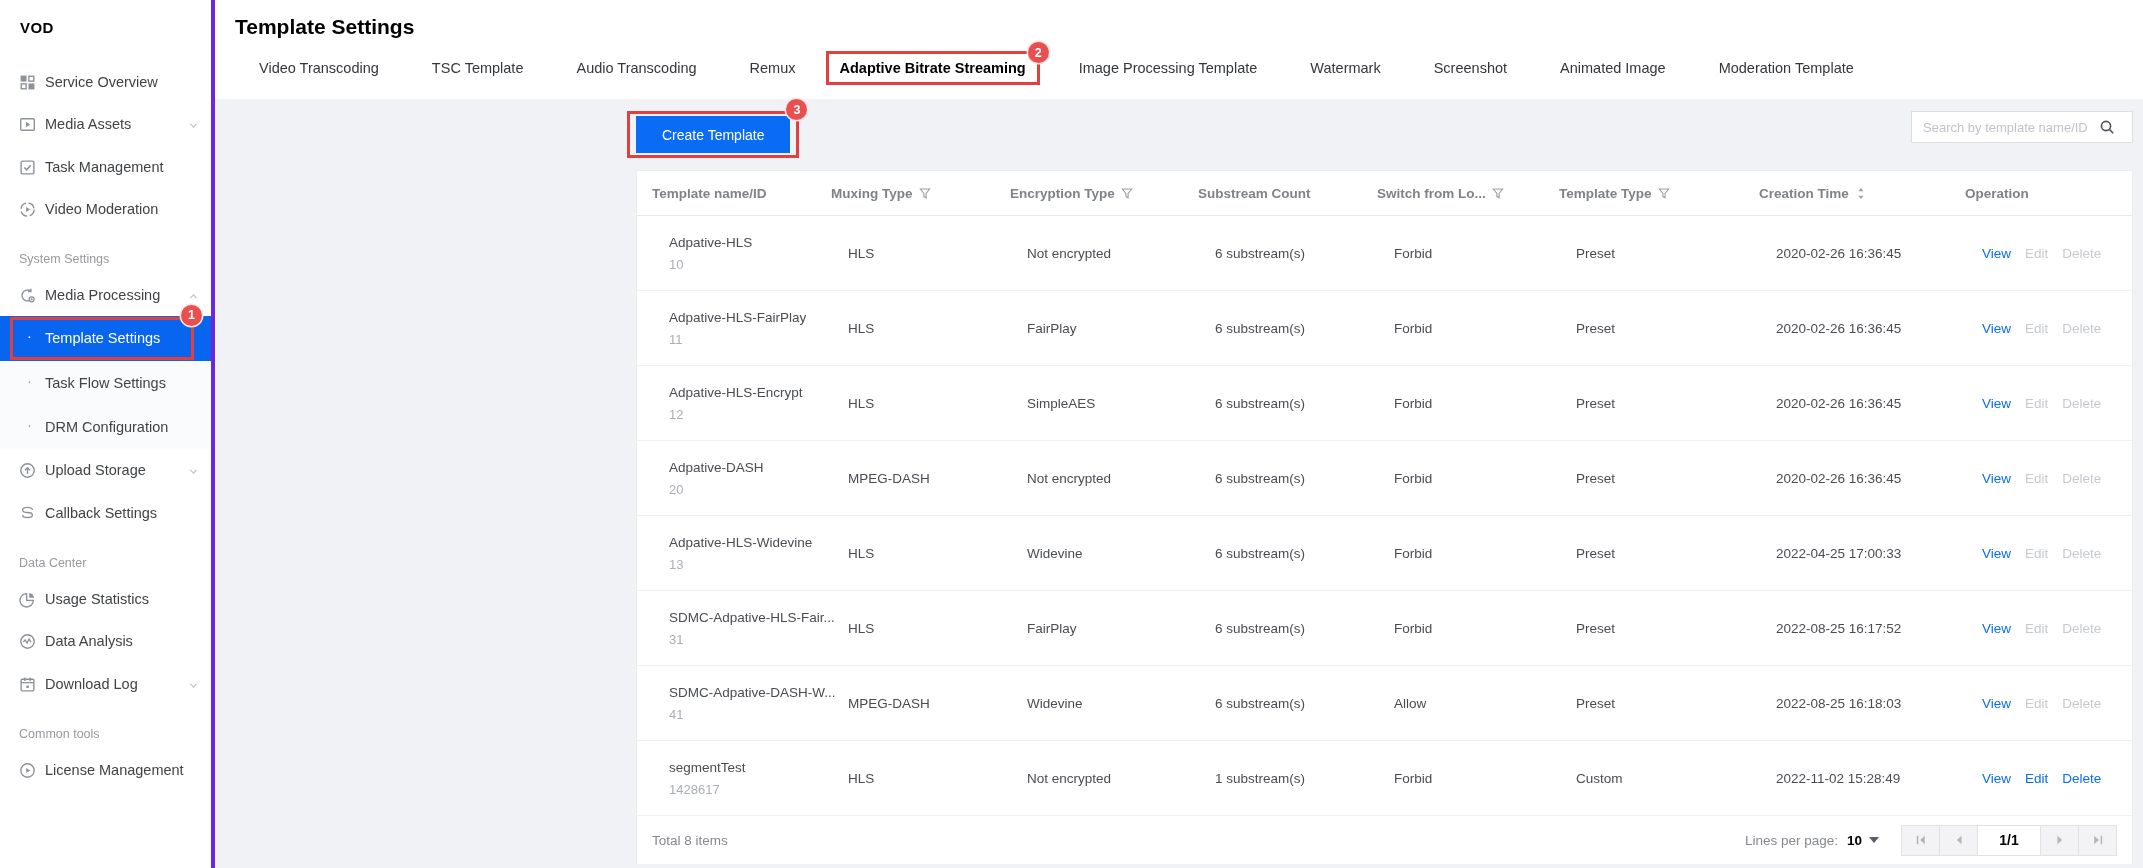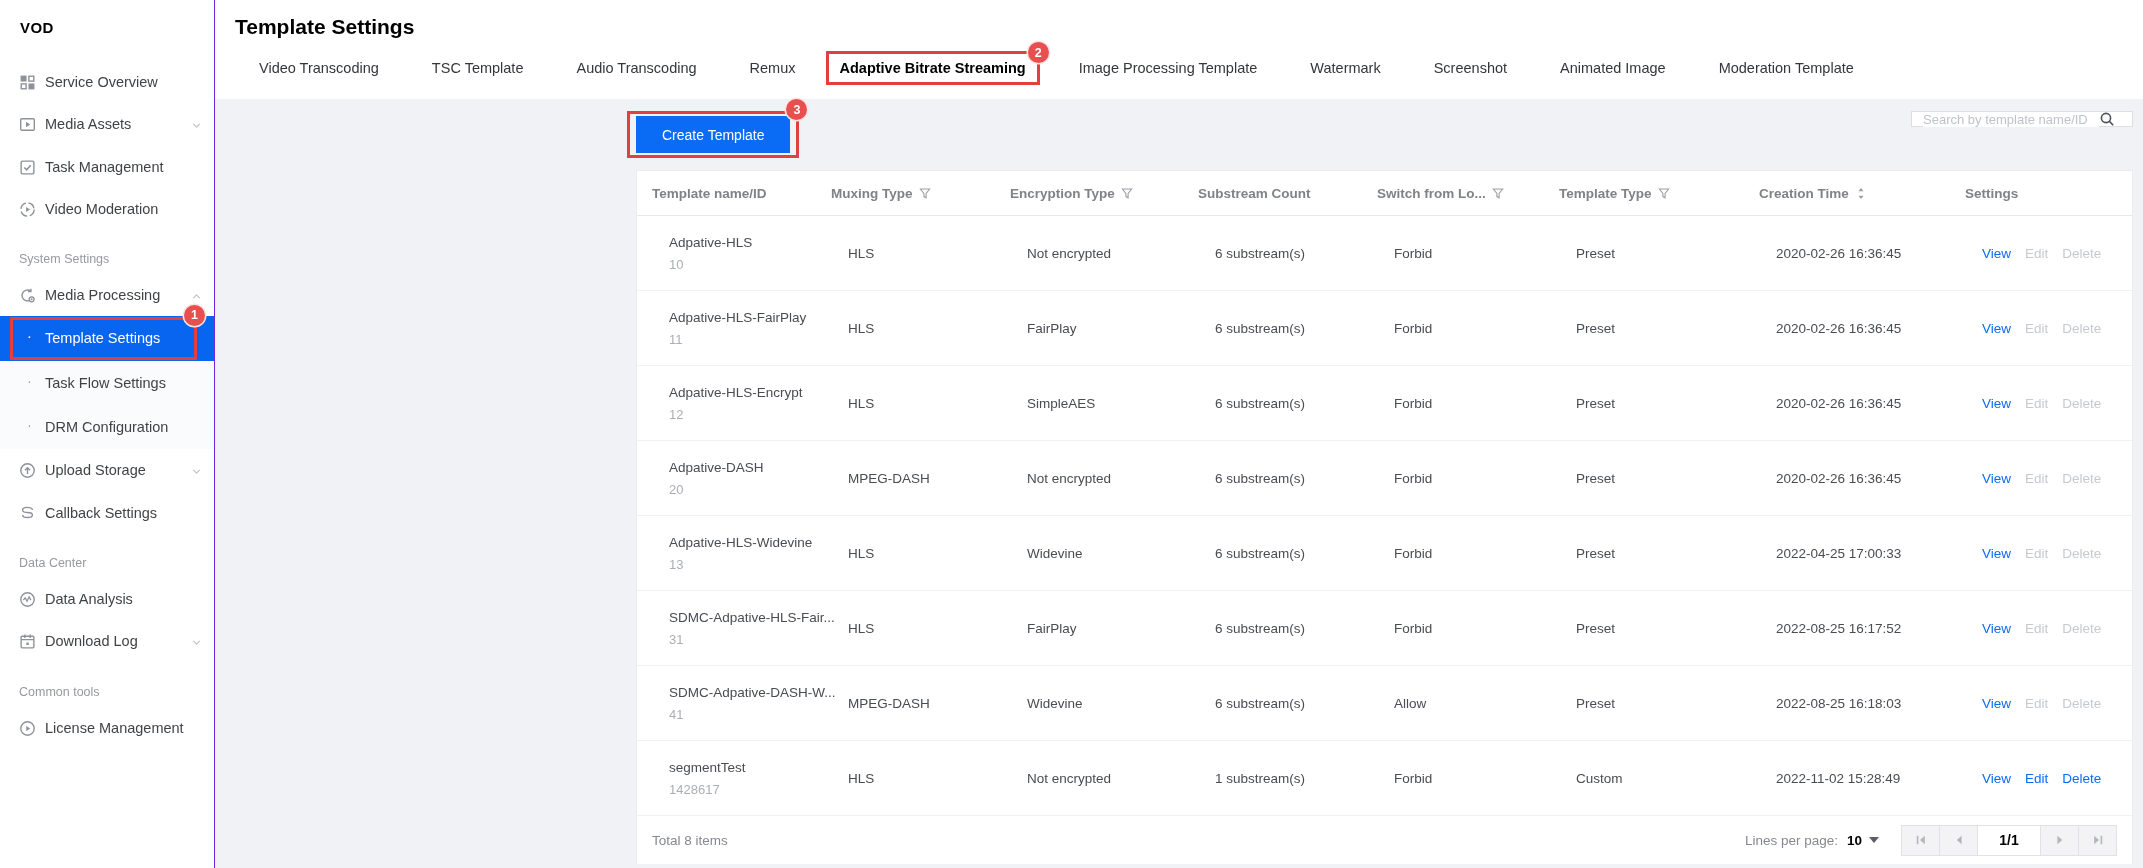--- a/index.html
+++ b/index.html
@@ -4,21 +4,21 @@
 <style>
   * { box-sizing: border-box; margin: 0; padding: 0; }
   html,body { width:2143px; height:868px; overflow:hidden; }
   body {
     font-family:"Liberation Sans","DejaVu Sans",sans-serif;
     background:#fff; color:#404346; display:flex; font-size:14px;
   }
   svg { display:block; }
 
   
-  .sidebar { width:215px; min-width:215px; background:#fff; border-right:1px solid #6d28d9; overflow:hidden; }
+  .sidebar { width:215px; min-width:215px; background:#fff; border-right:4px solid #6d28d9; overflow:hidden; }
   .brand { padding:19px 20px 25px 20px; font-size:15px; font-weight:bold; color:#000; letter-spacing:.4px; }
   .side-item { display:flex; align-items:flex-start; padding:11px 12px 11px 19px; cursor:pointer; font-size:14.5px; color:#404346; line-height:1.4; position:relative; }
   .side-item .s-icon { width:17px; height:17px; margin-right:9px; margin-top:2px; color:#8d9199; flex:none; }
   .side-item .s-icon svg { width:17px; height:17px; }
   .side-item .chev { margin-left:auto; color:#c0c4cc; width:11px; margin-top:6px; flex:none; }
   .side-item .chev svg { width:11px; height:11px; }
   .side-section { padding:22px 20px 8px 19px; font-size:12.5px; color:#97999e; }
   .side-group { background:#fafbfc; }
   .side-sub { position:relative; padding:12px 20px 12px 45px; font-size:14.5px; color:#404346; cursor:pointer; line-height:1.4; }
   .side-sub .bullet { position:absolute; left:27px; top:10px; color:#9aa0a6; }
@@ -38,21 +38,21 @@
   .tab.active { font-weight:bold; color:#000; position:relative; border:3px solid #e0413e; padding:6px 11px; margin:-9px -14px; }
   .tab-badge { top:-12px; right:-12px; }
   .tab.active .anno-badge { position:absolute; }
 
   .content { flex:1; background:#f1f2f5; padding:12px 10px 0 421px; min-width:0; }
   .toolbar { display:flex; justify-content:space-between; align-items:flex-start; }
   .create-wrap { position:relative; margin-top:5px; }
   .create-btn { background:#0a6cf5; color:#fff; border:none; height:37px; padding:0 26px; font-size:14px; font-family:inherit; cursor:pointer; }
   .create-anno { position:absolute; top:-5px; bottom:-5px; left:-9px; right:-9px; border:3px solid #e0413e; pointer-events:none; }
   .create-wrap .anno-badge { right:-17px; top:-17px; }
-  .search-box { width:222px; height:16px; background:#fff; border:1px solid #dcdee2; display:flex; align-items:center; padding:0 17px 0 11px; margin-top:0; }
+  .search-box { width:222px; height:32px; background:#fff; border:1px solid #dcdee2; display:flex; align-items:center; padding:0 17px 0 11px; margin-top:0; }
   .search-box input { flex:1; border:none; outline:none; font-size:13px; color:#555; font-family:inherit; min-width:0; }
   .search-box input::placeholder { color:#bfc3c9; }
   .search-icon { width:16px; height:16px; color:#4f5358; flex:none; cursor:pointer; }
   .search-icon svg { width:16px; height:16px; }
 
   
   .card { background:#fff; margin-top:17px; border:1px solid #ececf0; border-bottom:none; }
   .tgrid { display:grid; grid-template-columns:179px 179px 188px 179px 182px 200px 206px minmax(0,1fr); padding-left:15px; align-items:center; }
   .thead { height:45px; color:#7f8287; font-size:13.5px; font-weight:bold; border-bottom:1px solid #e7e8ea; background:#fff; }
   .th { display:flex; align-items:center; gap:6px; padding-right:0; white-space:nowrap; overflow:hidden; }
@@ -167,20 +167,29 @@
           <svg viewBox="0 0 16 16">
             <path d="M12.6 4.6c0-1.5-2.1-2.4-4.6-2.4S3.4 3.1 3.4 4.6 5.5 7 8 7s4.6 1 4.6 2.4-2.1 2.4-4.6 2.4-4.6-.9-4.6-2.4" fill="none" stroke="currentColor" stroke-width="1.3"></path>
           </svg>
         </span>
         <span>Callback Settings</span>
       </div>
       <div class="side-section">Data Center</div>
       <div class="side-item">
         <span class="s-icon">
           <svg viewBox="0 0 16 16">
+            <path d="M7.2 8.8V2.5A6.3 6.3 0 1 0 13.5 8.8z" fill="none" stroke="currentColor" stroke-width="1.3"></path>
+            <path d="M9.6 6.4V1.9a4.6 4.6 0 0 1 4.5 4.5z" fill="currentColor"></path>
+          </svg>
+        </span>
+        <span>Usage Statistics</span>
+      </div>
+      <div class="side-item">
+        <span class="s-icon">
+          <svg viewBox="0 0 16 16">
             <circle cx="8" cy="8" r="6.3" fill="none" stroke="currentColor" stroke-width="1.3"></circle>
             <path d="M4 8.6l1.8-2.1 1.8 3.1 1.9-4.1 1.7 3.1" fill="none" stroke="currentColor" stroke-width="1.2"></path>
           </svg>
         </span>
         <span>Data Analysis</span>
       </div>
       <div class="side-item">
         <span class="s-icon">
           <svg viewBox="0 0 16 16">
             <rect x="2" y="3" width="12" height="11" rx="1" fill="none" stroke="currentColor" stroke-width="1.3"></rect>
@@ -286,21 +295,21 @@
           <div class="th">
             <span>Creation Time</span>
             <span class="h-icon">
               <svg viewBox="0 0 12 14">
                 <path d="M6 1.2l2.7 3.5H3.3z" fill="currentColor"></path>
                 <path d="M6 12.8L3.3 9.3h5.4z" fill="currentColor"></path>
               </svg>
             </span>
           </div>
           <div class="th">
-            <span>Settings</span>
+            <span>Operation</span>
           </div>
         </div>
       <div id="tbody">
           <div class="tgrid trow">
             <div class="cell">
               <div class="tname">Adpative-HLS</div>
               <div class="tid">10</div>
             </div>
             <div class="cell">HLS</div>
             <div class="cell">Not encrypted</div>

